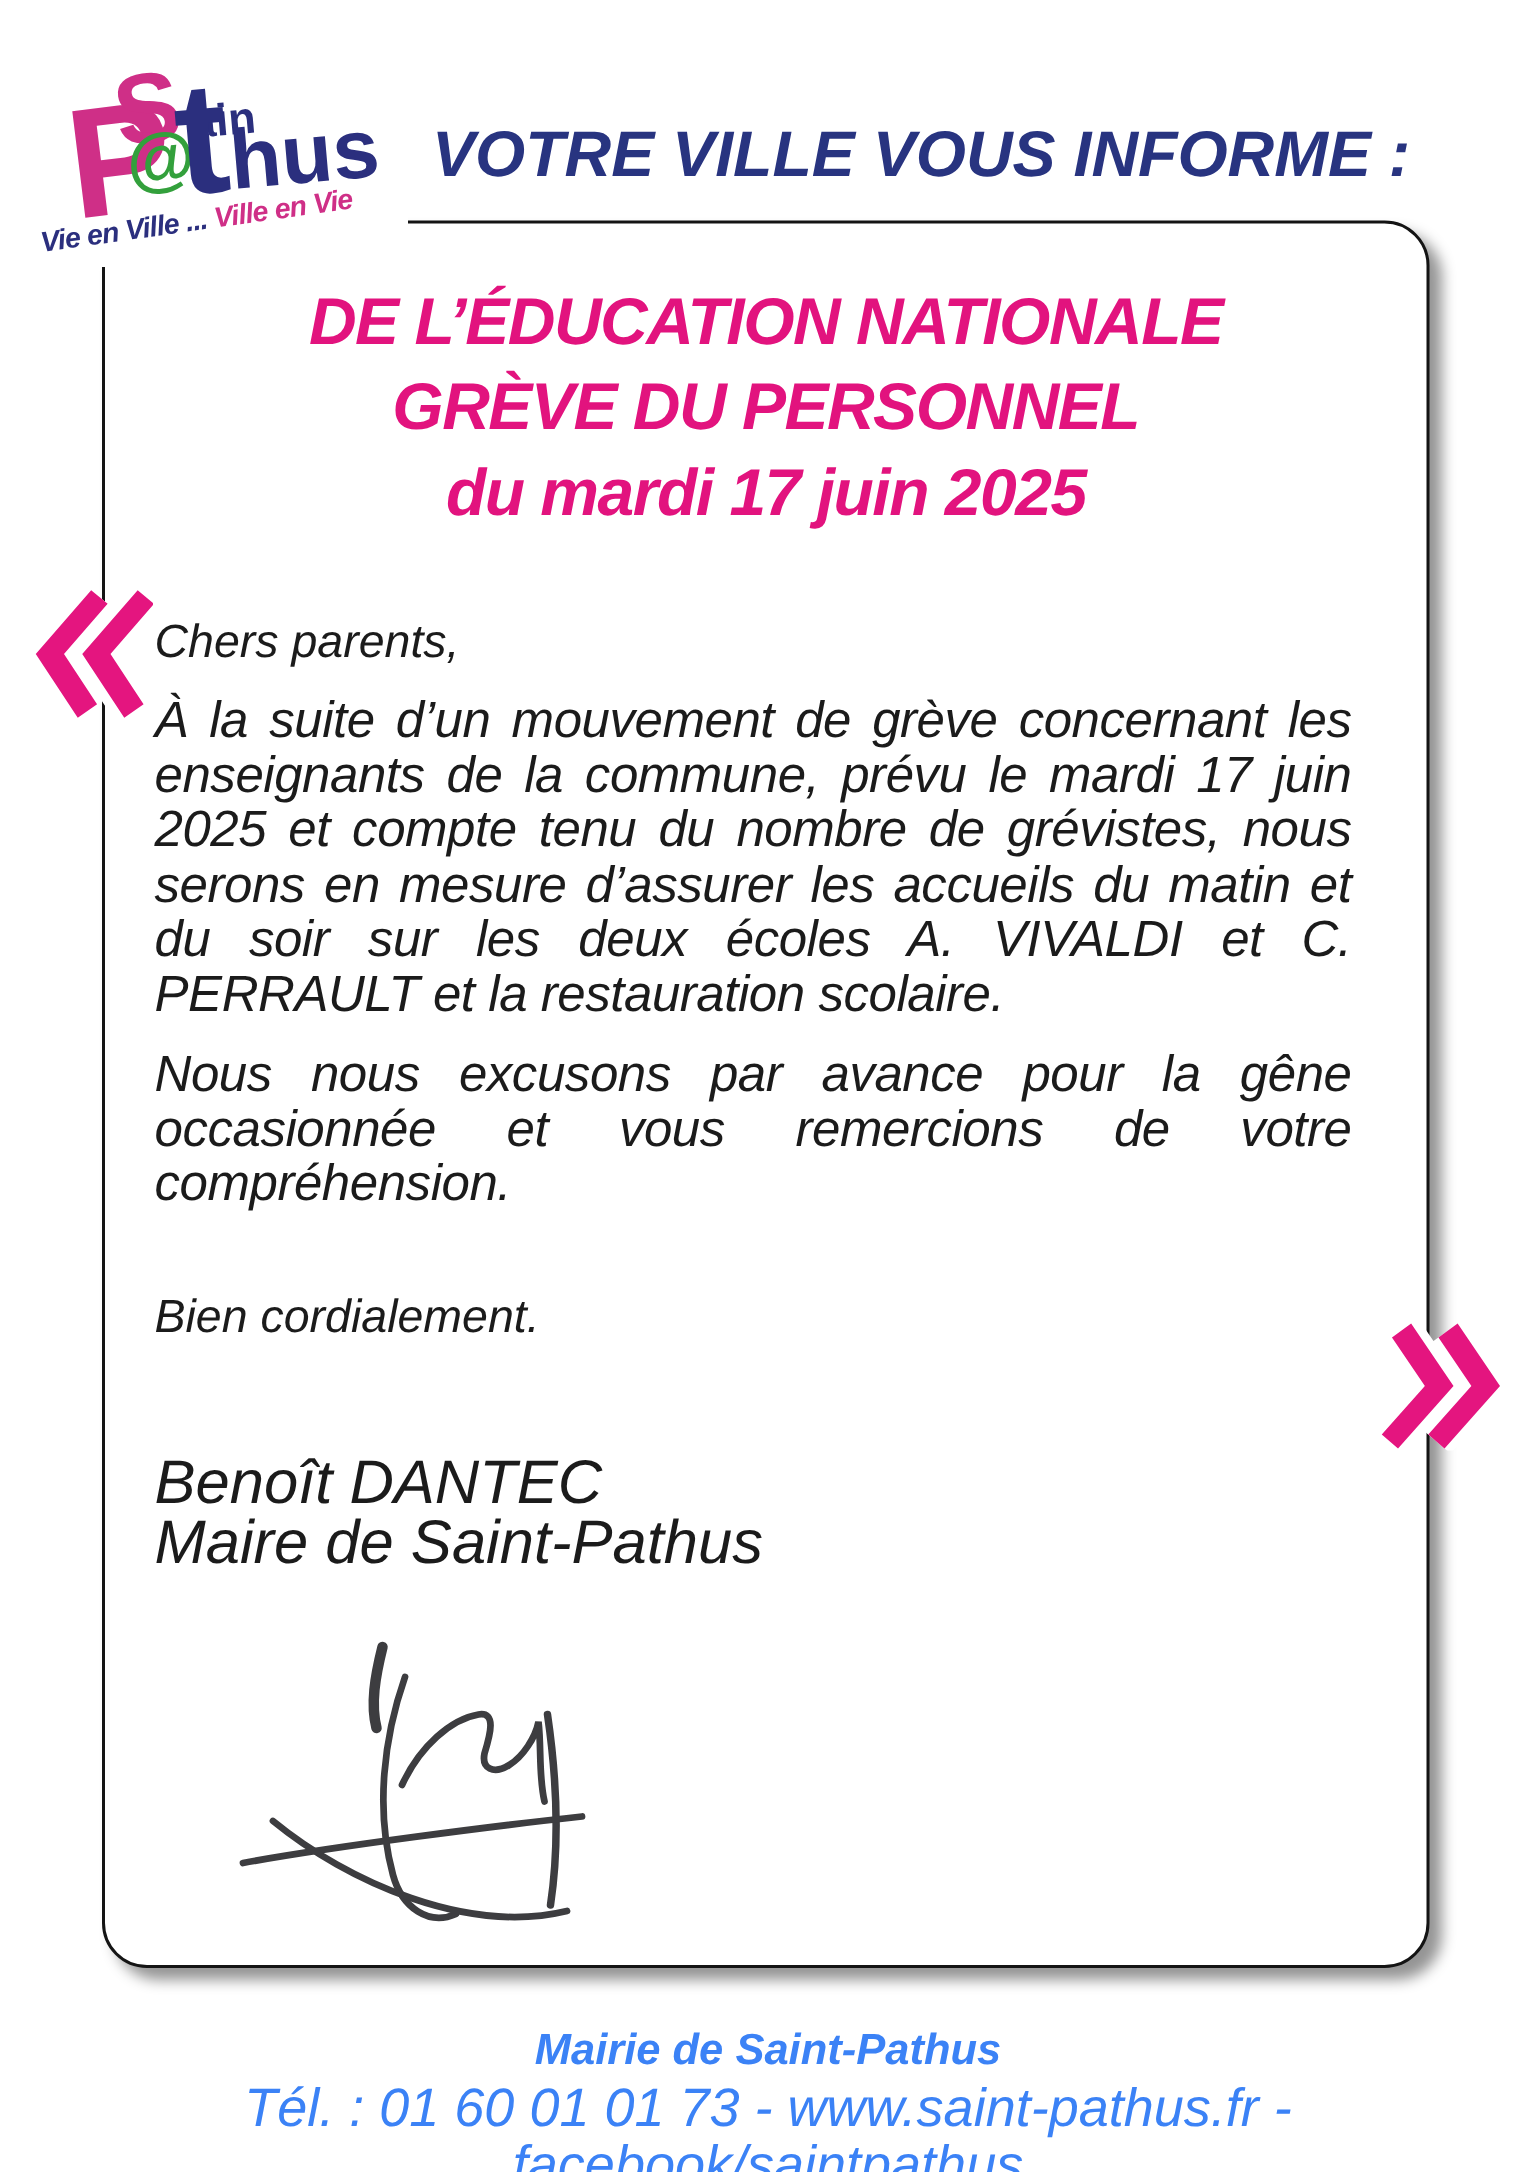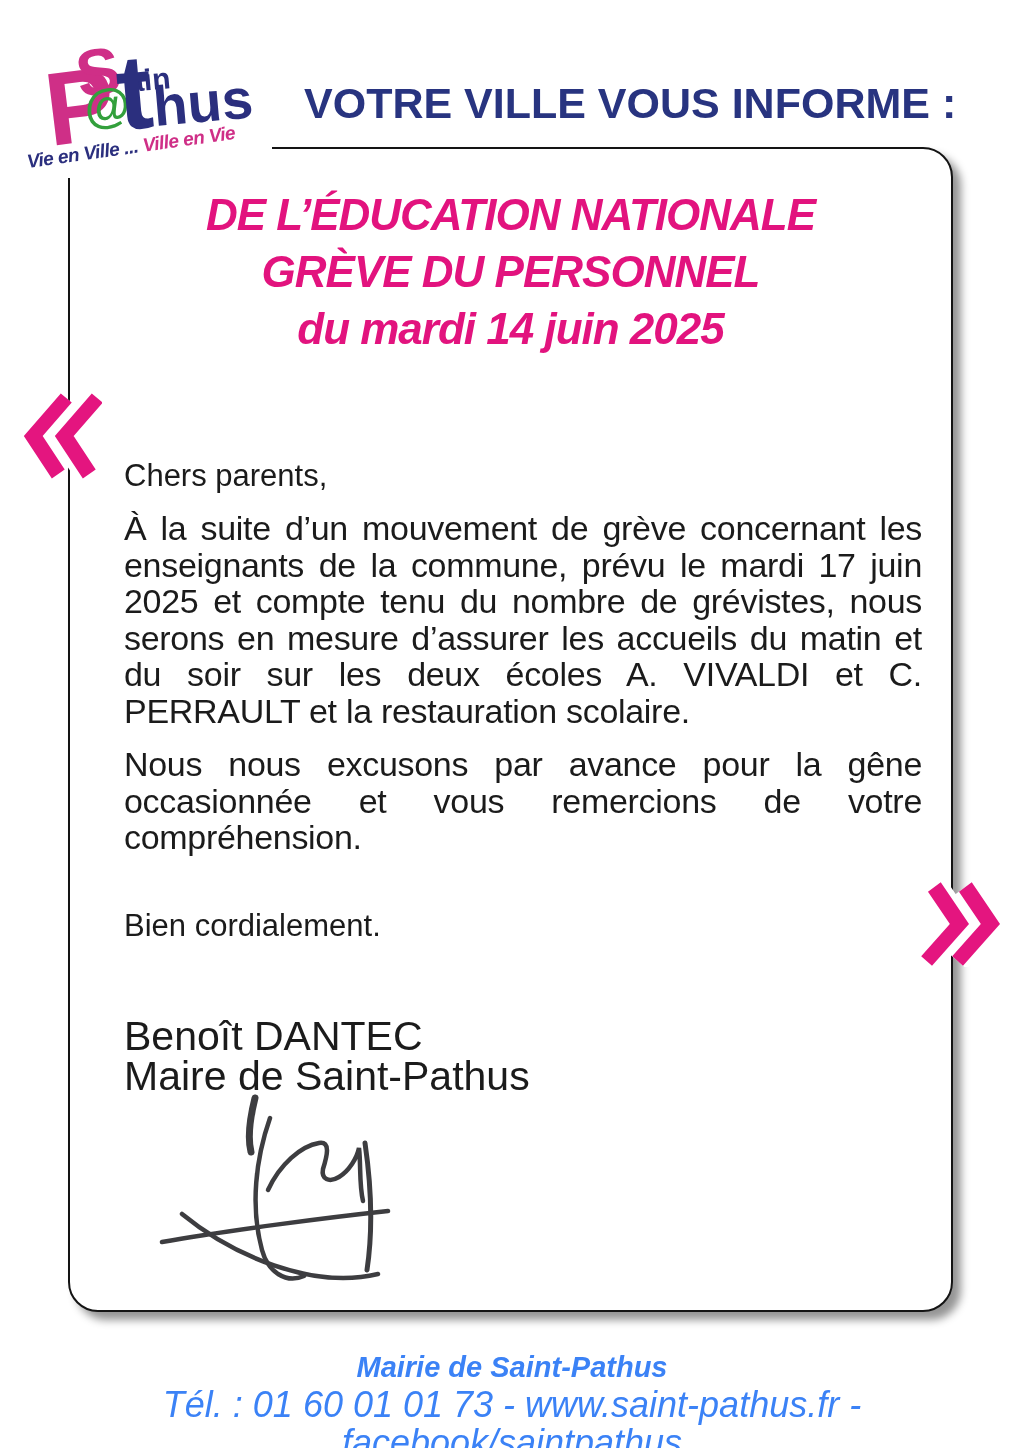--- a/index.html
+++ b/index.html
@@ -1,23 +1,24 @@
 <!DOCTYPE html>
 <html><head>
 <meta charset="utf-8">
 <style>
   * { margin:0; padding:0; box-sizing:border-box; }
   html,body { width:1024px; height:1448px; background:#ffffff; font-family:"Liberation Sans", sans-serif; overflow:hidden; }
   .page { position:relative; width:1024px; height:1448px; background:#fff; }
 
   
   .header-title {
-    position:absolute; left:304px; top:79px; width:680px;
+    position:absolute; left:288px; top:79px; width:680px;
     font-size:43px; font-weight:bold; color:#283480; letter-spacing:0px;
     white-space:nowrap;
+    font-style:italic;
   }
 
   
   .notice-box {
     position:absolute; left:68px; top:147px; width:885px; height:1165px;
     background:#fff; border:2.5px solid #141414; border-radius:30px;
     box-shadow:8px 8px 9px rgba(0,0,0,0.42);
   }
 
   
@@ -29,22 +30,22 @@
 
   
   .notice-title {
     position:absolute; left:68px; top:186px; width:885px;
     text-align:center; color:#E2137E; font-weight:bold; font-style:italic;
     font-size:44px; line-height:57px; letter-spacing:-1px; z-index:3;
   }
 
   
   .body-text {
-    position:absolute; left:124px; top:408px; width:798px; z-index:3;
-    color:#1b1b1b; margin-top:48px;
+    position:absolute; left:103px; top:408px; width:798px; z-index:3;
+    color:#1b1b1b; font-style:italic;
   }
   .salutation { font-size:31px; line-height:40px; margin-bottom:14px; }
   .para { font-size:34px; line-height:36.5px; text-align:justify; margin-bottom:17px; letter-spacing:-0.3px; }
   .para b { font-weight:bold; }
   .closing { font-size:31px; line-height:40px; margin-top:50px; }
   .signer { margin-top:70px; font-size:41px; line-height:40px; }
 
   
   .open-quote  { position:absolute; left:16px;  top:391px; width:86px; height:90px; z-index:6; }
   .close-quote { position:absolute; left:919px; top:881px; width:82px; height:86px; z-index:6; }
@@ -76,21 +77,21 @@
         <text x="96" y="112" font-size="106" fill="#2B2F7E" transform="rotate(-5 96 112)">t</text>
         <text x="131" y="108" font-size="56" fill="#2B2F7E" transform="rotate(-5 131 108)">hus</text>
         <text x="4" y="150" font-size="19" font-style="italic" letter-spacing="-0.5" transform="rotate(-8 4 150)"><tspan fill="#2B2F7E">Vie en Ville ... </tspan><tspan fill="#CF2F87">Ville en Vie</tspan></text>
       </g>
     </svg>
   </div>
 
   <div class="notice-title">
     <div>DE L’ÉDUCATION NATIONALE</div>
     <div>GRÈVE DU PERSONNEL</div>
-    <div>du mardi 14 juin 2025</div>
+    <div>du mardi 17 juin 2025</div>
   </div>
 
   <svg class="open-quote" viewBox="0 0 86 90">
     <g transform="translate(7,0) skewX(-6)" fill="none">
       <polyline points="44,7 15,45 44,83" stroke="#ffffff" stroke-width="27"></polyline>
       <polyline points="75,7 46,45 75,83" stroke="#ffffff" stroke-width="27"></polyline>
       <polyline points="44,7 15,45 44,83" stroke="#E4157F" stroke-width="15"></polyline>
       <polyline points="75,7 46,45 75,83" stroke="#E4157F" stroke-width="15"></polyline>
     </g>
   </svg>

